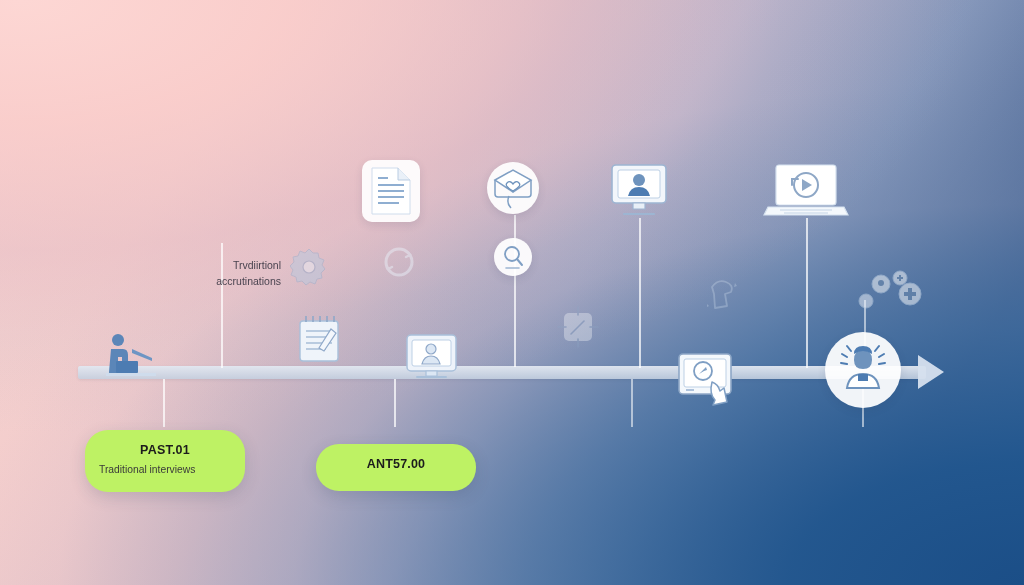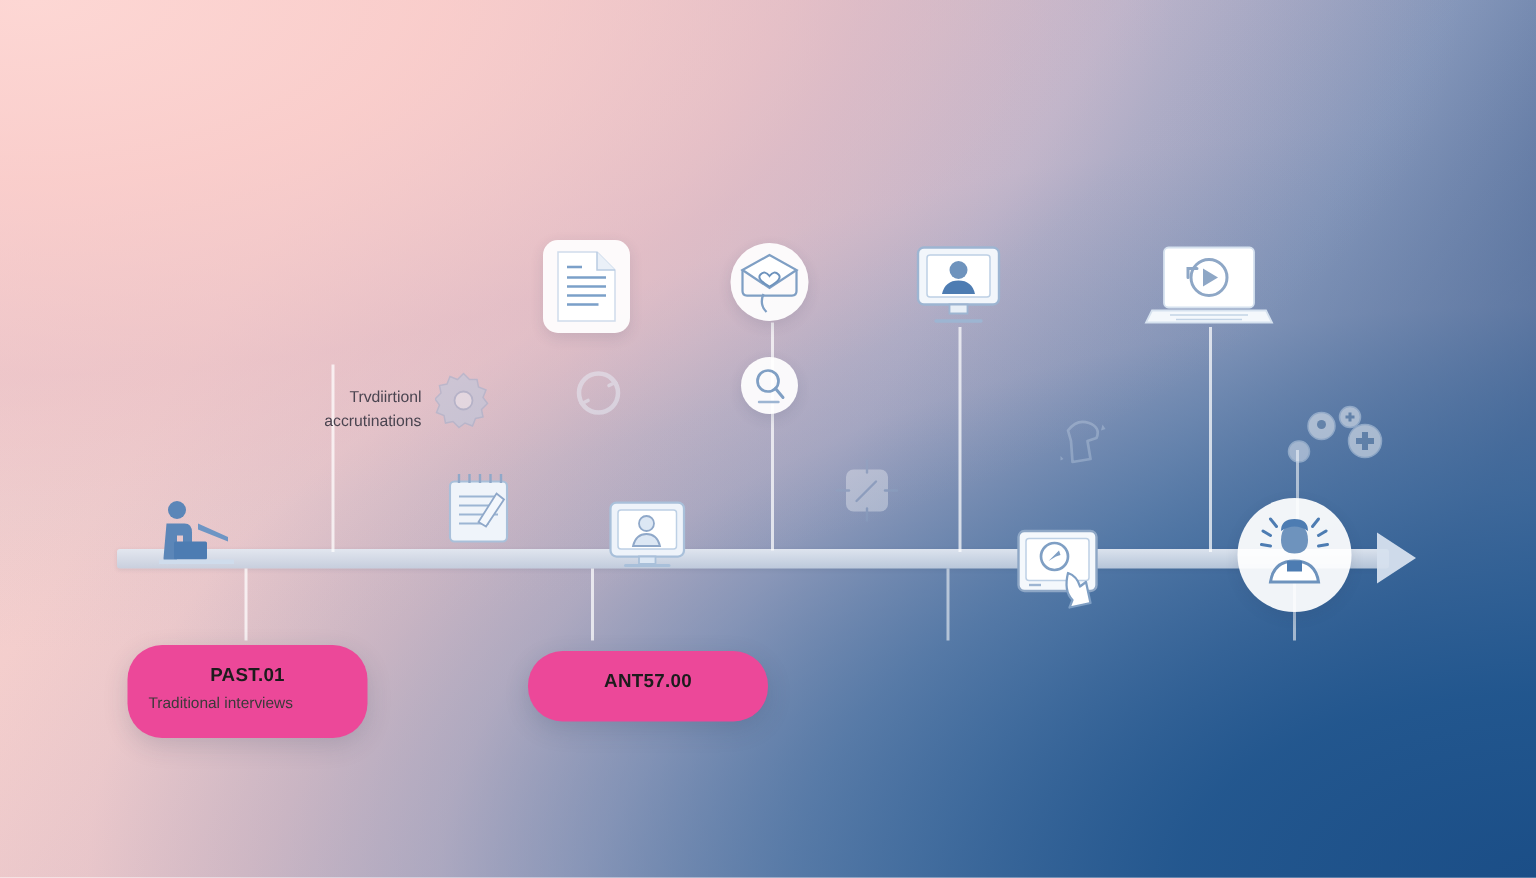--- a/index.html
+++ b/index.html
@@ -26,21 +26,21 @@
     border-top:17px solid transparent; border-bottom:17px solid transparent;
     border-left:26px solid rgba(214,224,238,0.95);
   }
 
   
   .vline { position:absolute; width:1.6px; background:rgba(255,255,255,0.72); }
   .vline.dark { background:rgba(255,255,255,0.55); }
 
   
   .card {
-    position:absolute; width:160px; background:#ec4899;
+    position:absolute; width:160px; background:#bef264;
     border-radius:23px; padding:13px 14px 14px;
     box-shadow:0 5px 16px rgba(38,56,84,0.17);
   }
   .card .code {
     font-size:12.5px; font-weight:bold; color:#1c1c1c;
     text-align:center; letter-spacing:0.2px; margin-bottom:6px;
   }
   .card .desc { font-size:10.3px; color:#3a3a3a; line-height:1.42; }
   .card.c1 .desc, .card.c2 .desc, .card.c3 .desc { text-align:left; }
   .card.c4 .desc { text-align:left; }
@@ -263,19 +263,19 @@
           <path d="M60 31 l-6 1"></path>
       </g>
     </svg>
   </div>
 
   <div class="card c1" style="left:85px; top:430px;">
     <div class="code">PAST.01</div>
     <div class="desc">Traditional interviews</div>
   </div>
 
-  <div class="card c2" style="left:316px; top:434px;margin-left:36px;">
+  <div class="card c2" style="left:316px; top:444px;">
     <div class="code">ANT57.00</div>
   </div>
 
 
 
 </div>
 
 </body></html>

